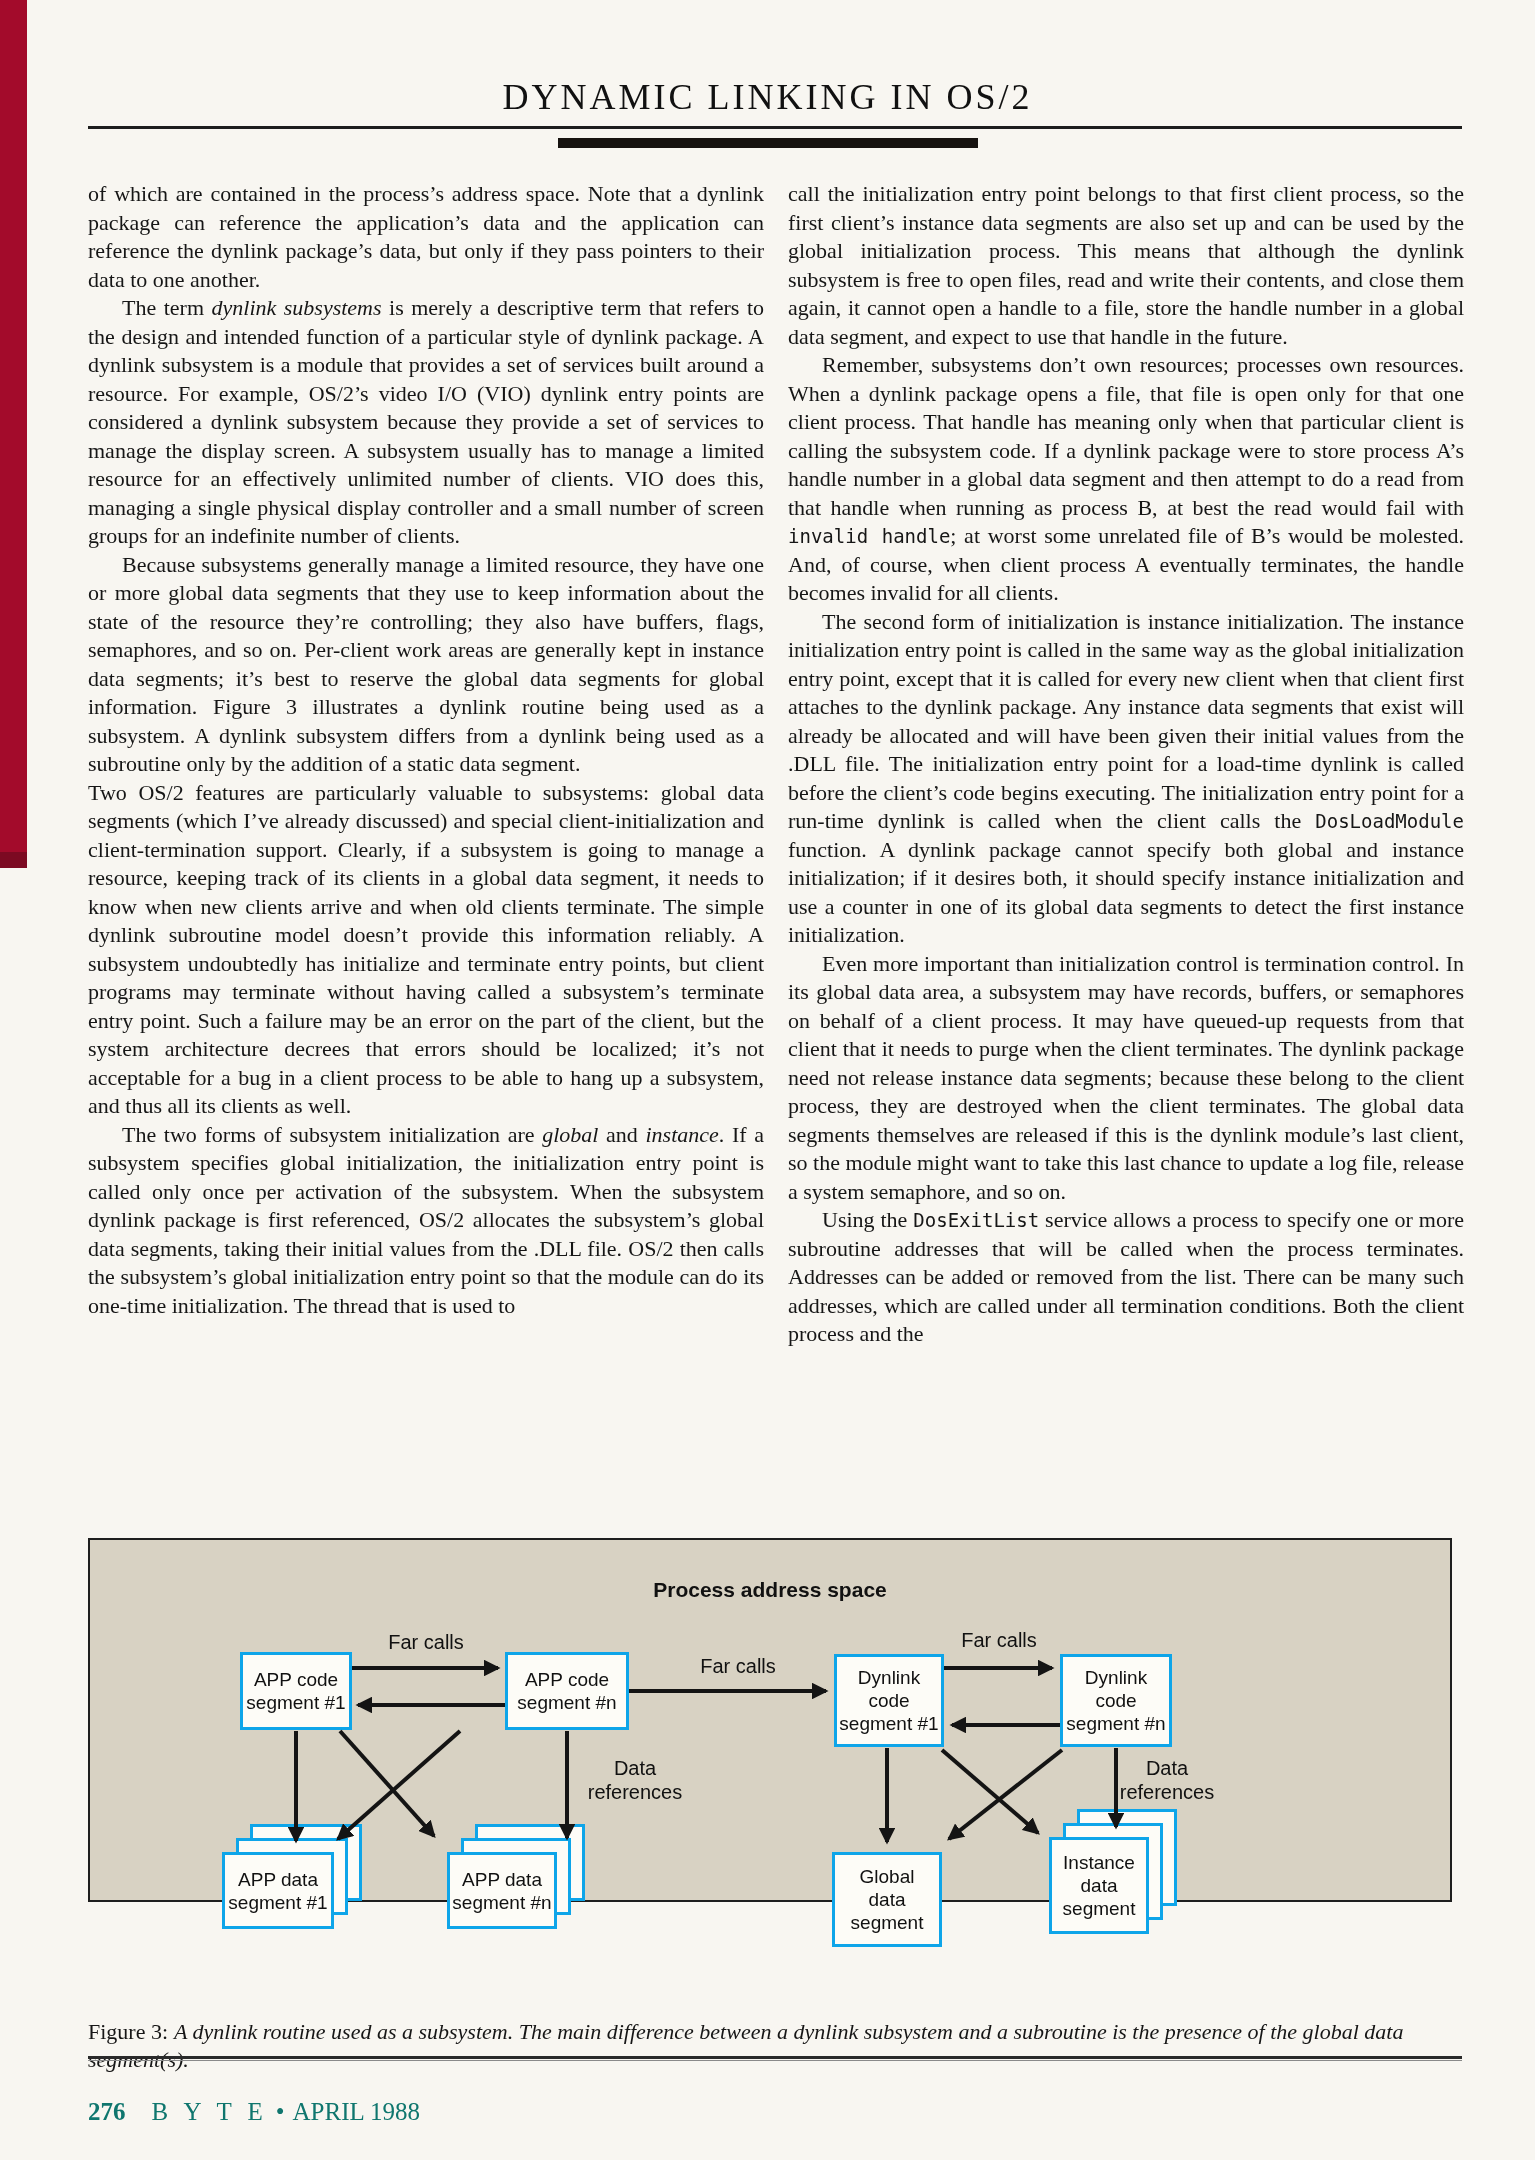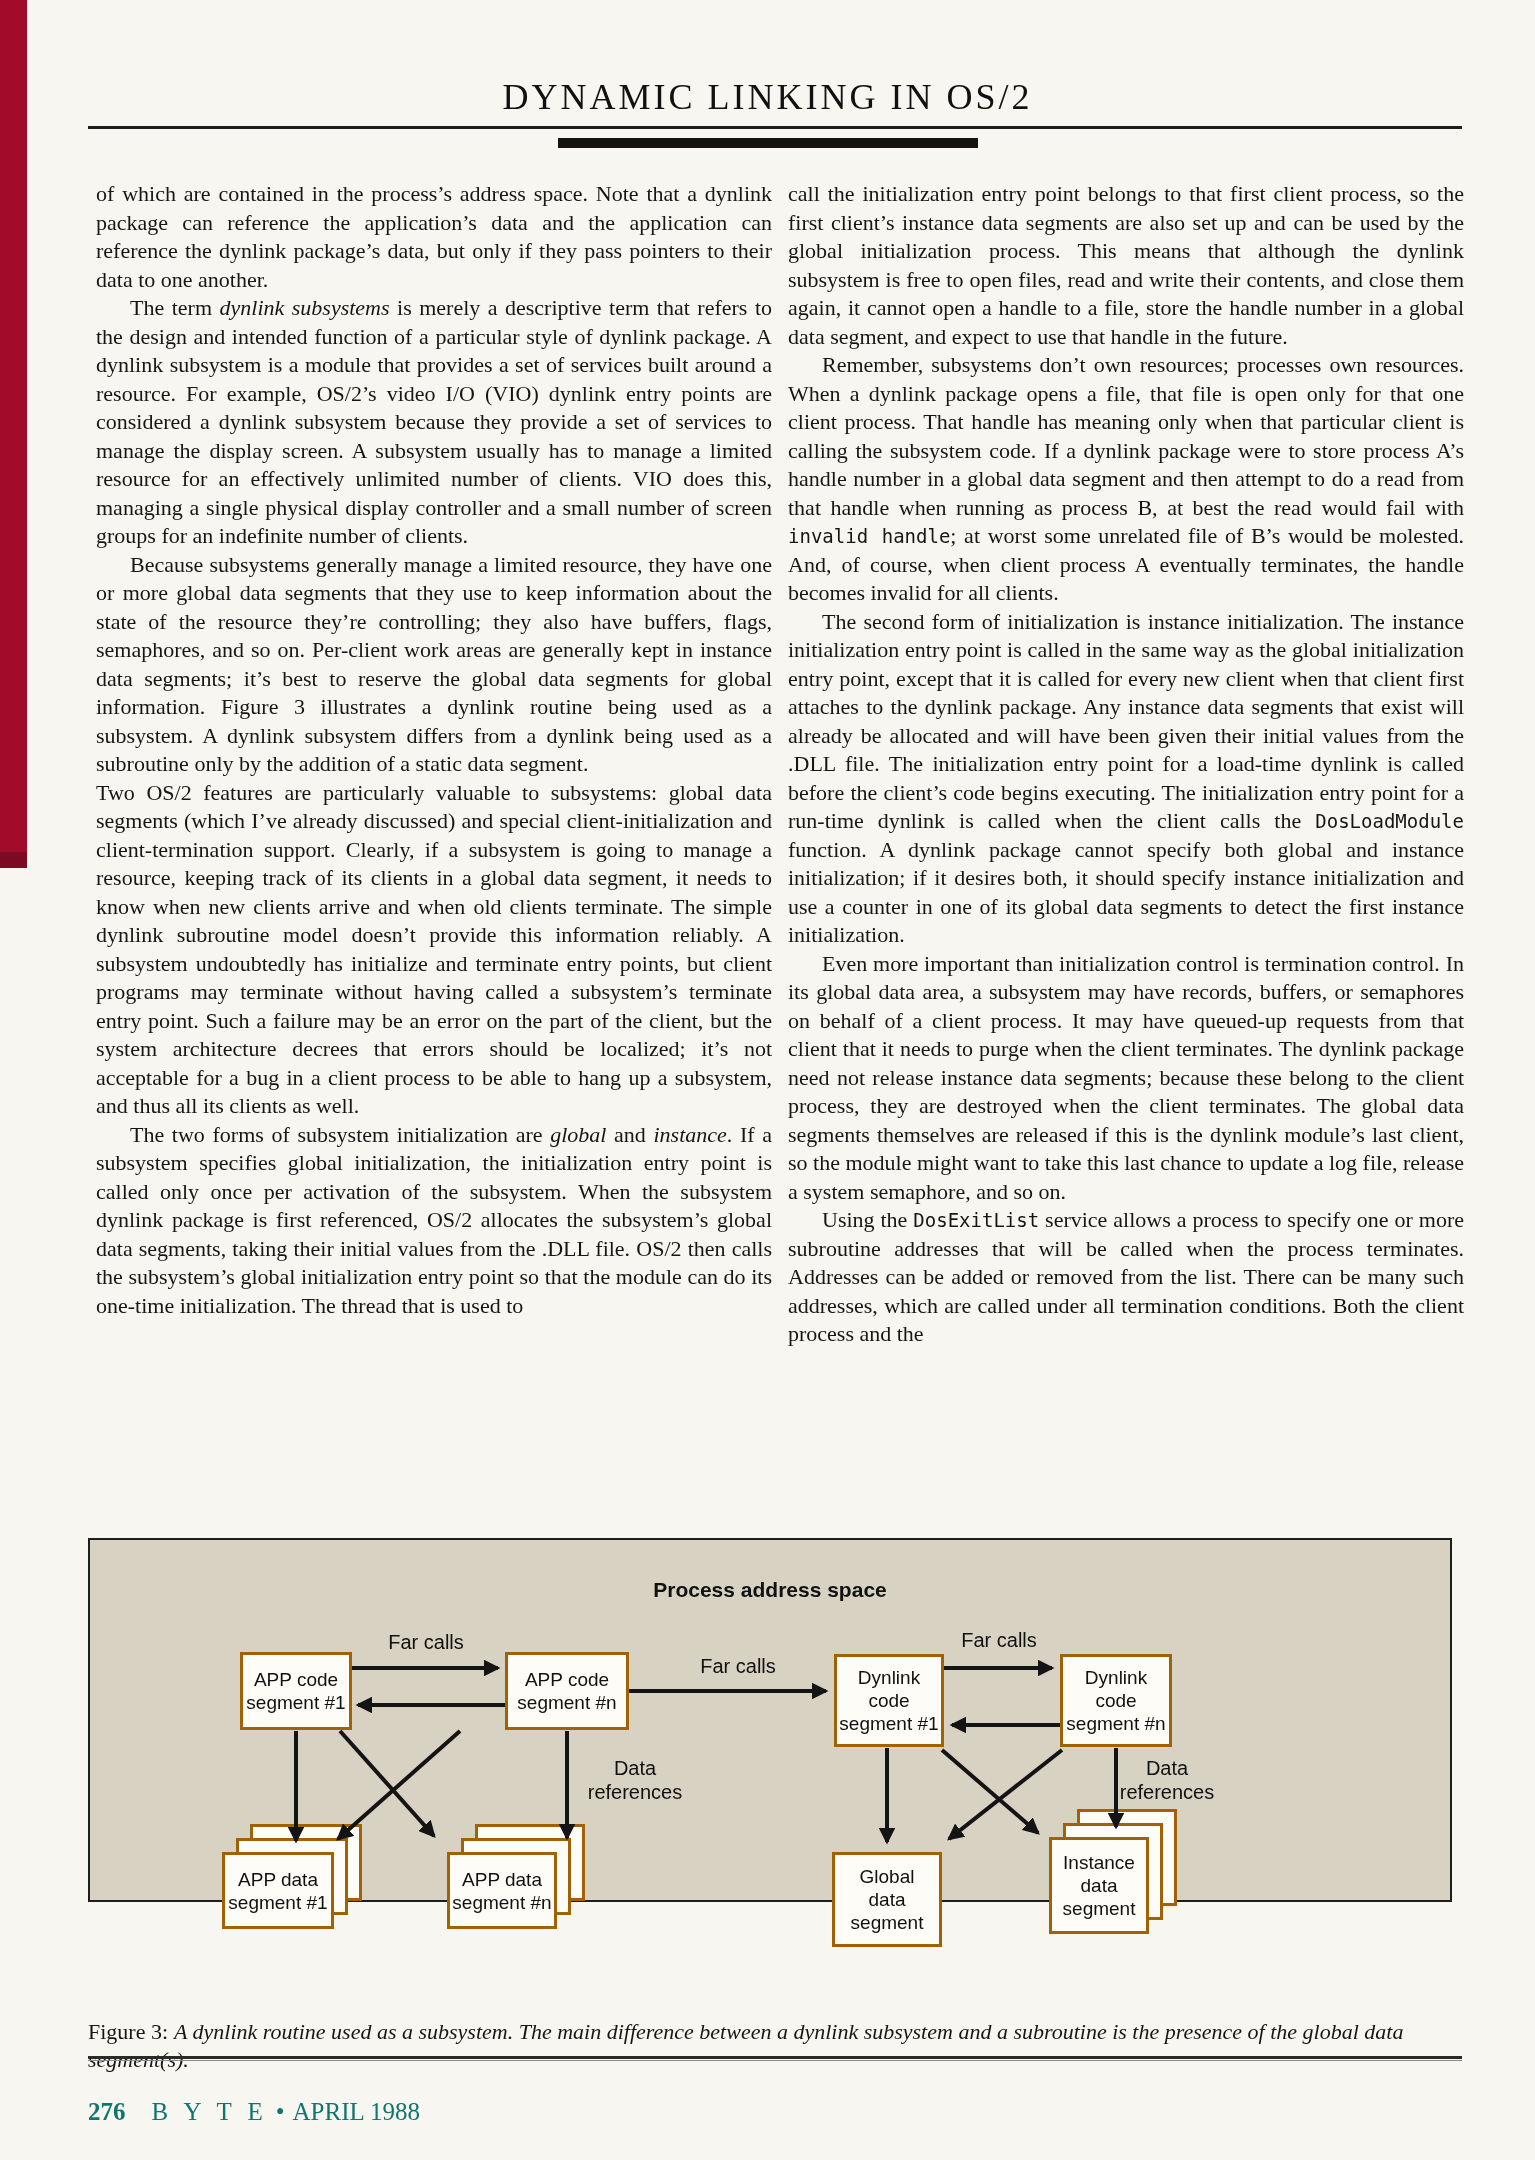--- a/index.html
+++ b/index.html
@@ -9,33 +9,33 @@
   #red-strip{position:absolute;left:0;top:0;width:27px;height:852px;background:#a30b2b;}
   #red-strip-end{position:absolute;left:0;top:852px;width:27px;height:16px;background:#7c0a22;}
   
   #header-title{position:absolute;left:0;top:76px;width:100%;text-align:center;
      font-size:36px;letter-spacing:3px;font-weight:500;color:#111;}
   #header-rule{position:absolute;left:88px;top:126px;width:1374px;height:3px;background:#1d1d1d;}
   #header-bar{position:absolute;left:558px;top:138px;width:420px;height:10px;background:#171310;}
   
   .col{position:absolute;top:180px;width:676px;height:1350px;overflow:hidden;
        font-size:22px;line-height:28.5px;text-align:justify;}
-  #col-left{left:96px;}
+  #col-left{left:88px;}
   #col-right{left:788px;}
   .col p{margin:0;}
   .col p.indent{text-indent:34px;}
   .col h3{margin:26px 0 0 0;font-size:22px;line-height:28.5px;font-weight:bold;text-align:left;}
   .col i{font-style:italic;}
   .col code{font-family:"DejaVu Sans Mono", monospace;font-size:19px;margin-top:20px;}
   
   #figure-panel{position:absolute;left:88px;top:1538px;width:1364px;height:364px;
      background:#d8d2c3;border:2px solid #1e1e1e;box-sizing:border-box;}
   #figure-title{position:absolute;left:50%;top:38px;transform:translateX(-50%);
      font-family:"Liberation Sans", sans-serif;font-weight:bold;font-size:21px;color:#111;}
-  .fig-node,.fig-node-layer{position:absolute;background:#fdfcf7;border:3px solid #a16207;box-sizing:border-box;}
+  .fig-node,.fig-node-layer{position:absolute;background:#fdfcf7;border:3px solid #0ea5e9;box-sizing:border-box;}
   .fig-node{display:flex;flex-direction:column;justify-content:center;align-items:center;
      font-family:"Liberation Sans", sans-serif;font-size:19px;line-height:23px;color:#111;text-align:center;}
   .fig-label{position:absolute;transform:translateX(-50%);text-align:center;
      font-family:"Liberation Sans", sans-serif;font-size:20px;line-height:24px;color:#111;white-space:nowrap;}
   #fig-arrows{position:absolute;left:0;top:0;width:1360px;height:436px;pointer-events:none;}
   
   #figure-caption{position:absolute;left:88px;top:1996px;width:1374px;
      font-size:22px;line-height:28px;font-style:italic;}
   #figure-caption b{font-style:normal;font-weight:normal;margin-right:6px;}
   

